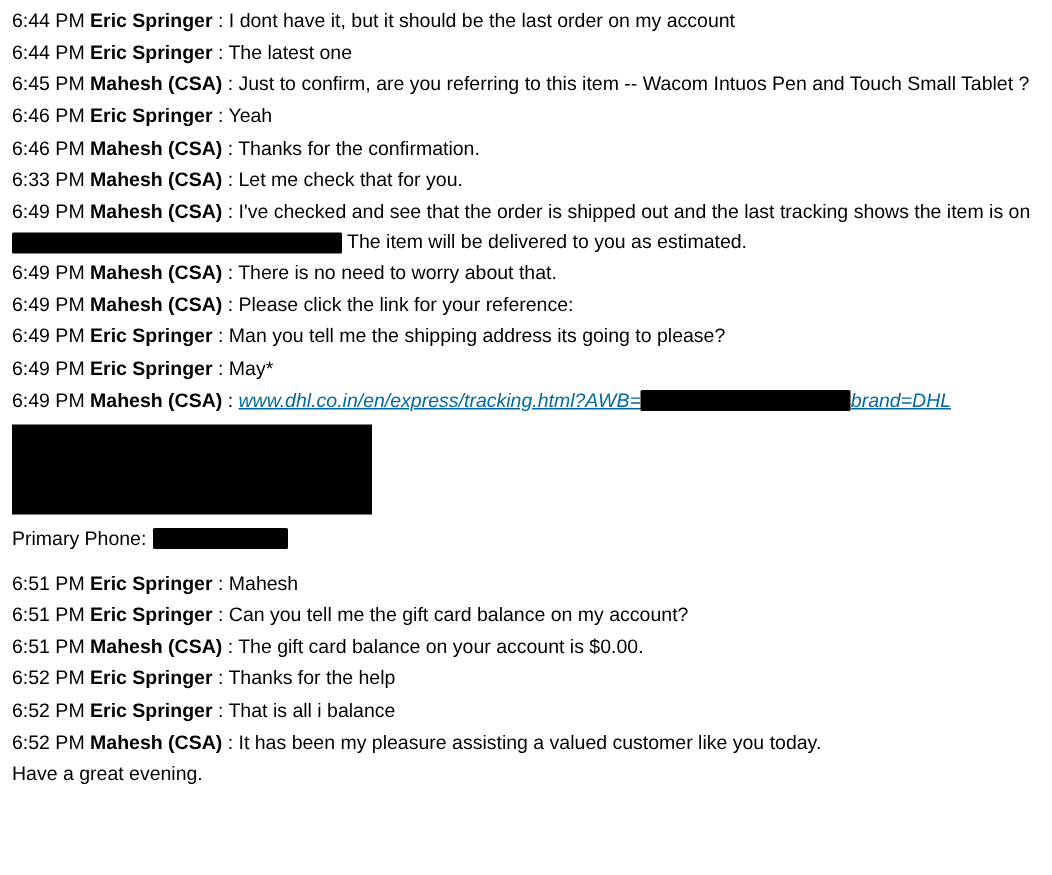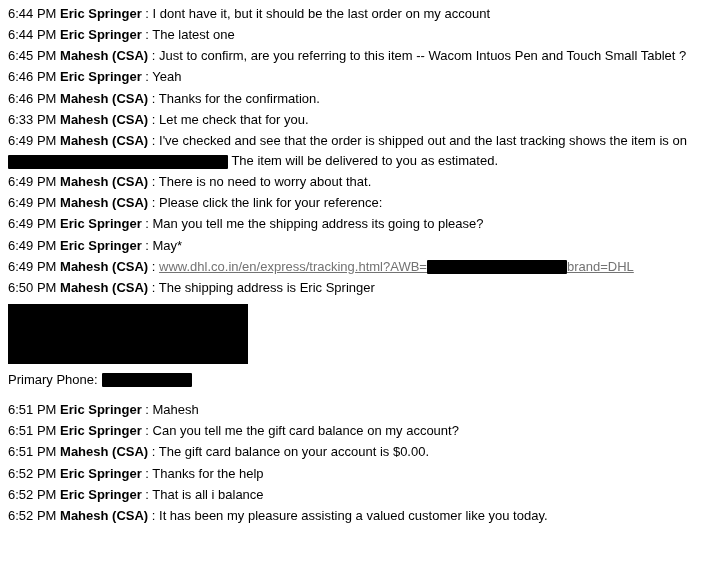--- a/index.html
+++ b/index.html
@@ -32,22 +32,23 @@
     .redacted-lg {
       width: 220px;
     }
     .redacted-md {
       width: 140px;
     }
     .redacted-sm {
       width: 90px;
     }
     .link {
-      color: #737373;
+      color: #0369a1;
       text-decoration: underline;
+      font-style: italic;
     }
     .redacted-block {
       display: block;
       background: #000000;
       width: 240px;
       height: 60px;
       margin: 6px 0;
     }
     .phone-line {
       display: flex;
@@ -125,25 +126,20 @@
     <span> <strong>Eric Springer</strong> : </span>
     <span>May*</span>
   </span>
 
   <span class="chat-line">
     <span>6:49 PM</span>
     <span> <strong>Mahesh (CSA)</strong> : </span>
     <a class="link">www.dhl.co.in/en/express/tracking.html?AWB=</a><span class="redacted redacted-md">&nbsp;</span><a class="link">brand=DHL</a>
   </span>
 
-  <span class="chat-line">
-    <span>6:50 PM</span>
-    <span> <strong>Mahesh (CSA)</strong> : </span>
-    <span>The shipping address is Eric Springer</span>
-  </span>
 
   <div class="redacted-block"></div>
 
   <div class="phone-line">
     <span>Primary Phone: </span>
     <span class="redacted redacted-sm" style="margin-left:4px;">&nbsp;</span>
   </div>
 
   <span class="chat-line">
     <span>6:51 PM</span>
@@ -176,18 +172,21 @@
   </span>
 
 
 
   <span class="chat-line">
     <span>6:52 PM</span>
     <span> <strong>Mahesh (CSA)</strong> : </span>
     <span>It has been my pleasure assisting a valued customer like you today.</span>
   </span>
 
+  <span class="chat-line">
+    <span>Have a great evening.</span>
+  </span>
 
   <span class="chat-line">
     
   </span>
 
 </div>
 
 </body></html>

